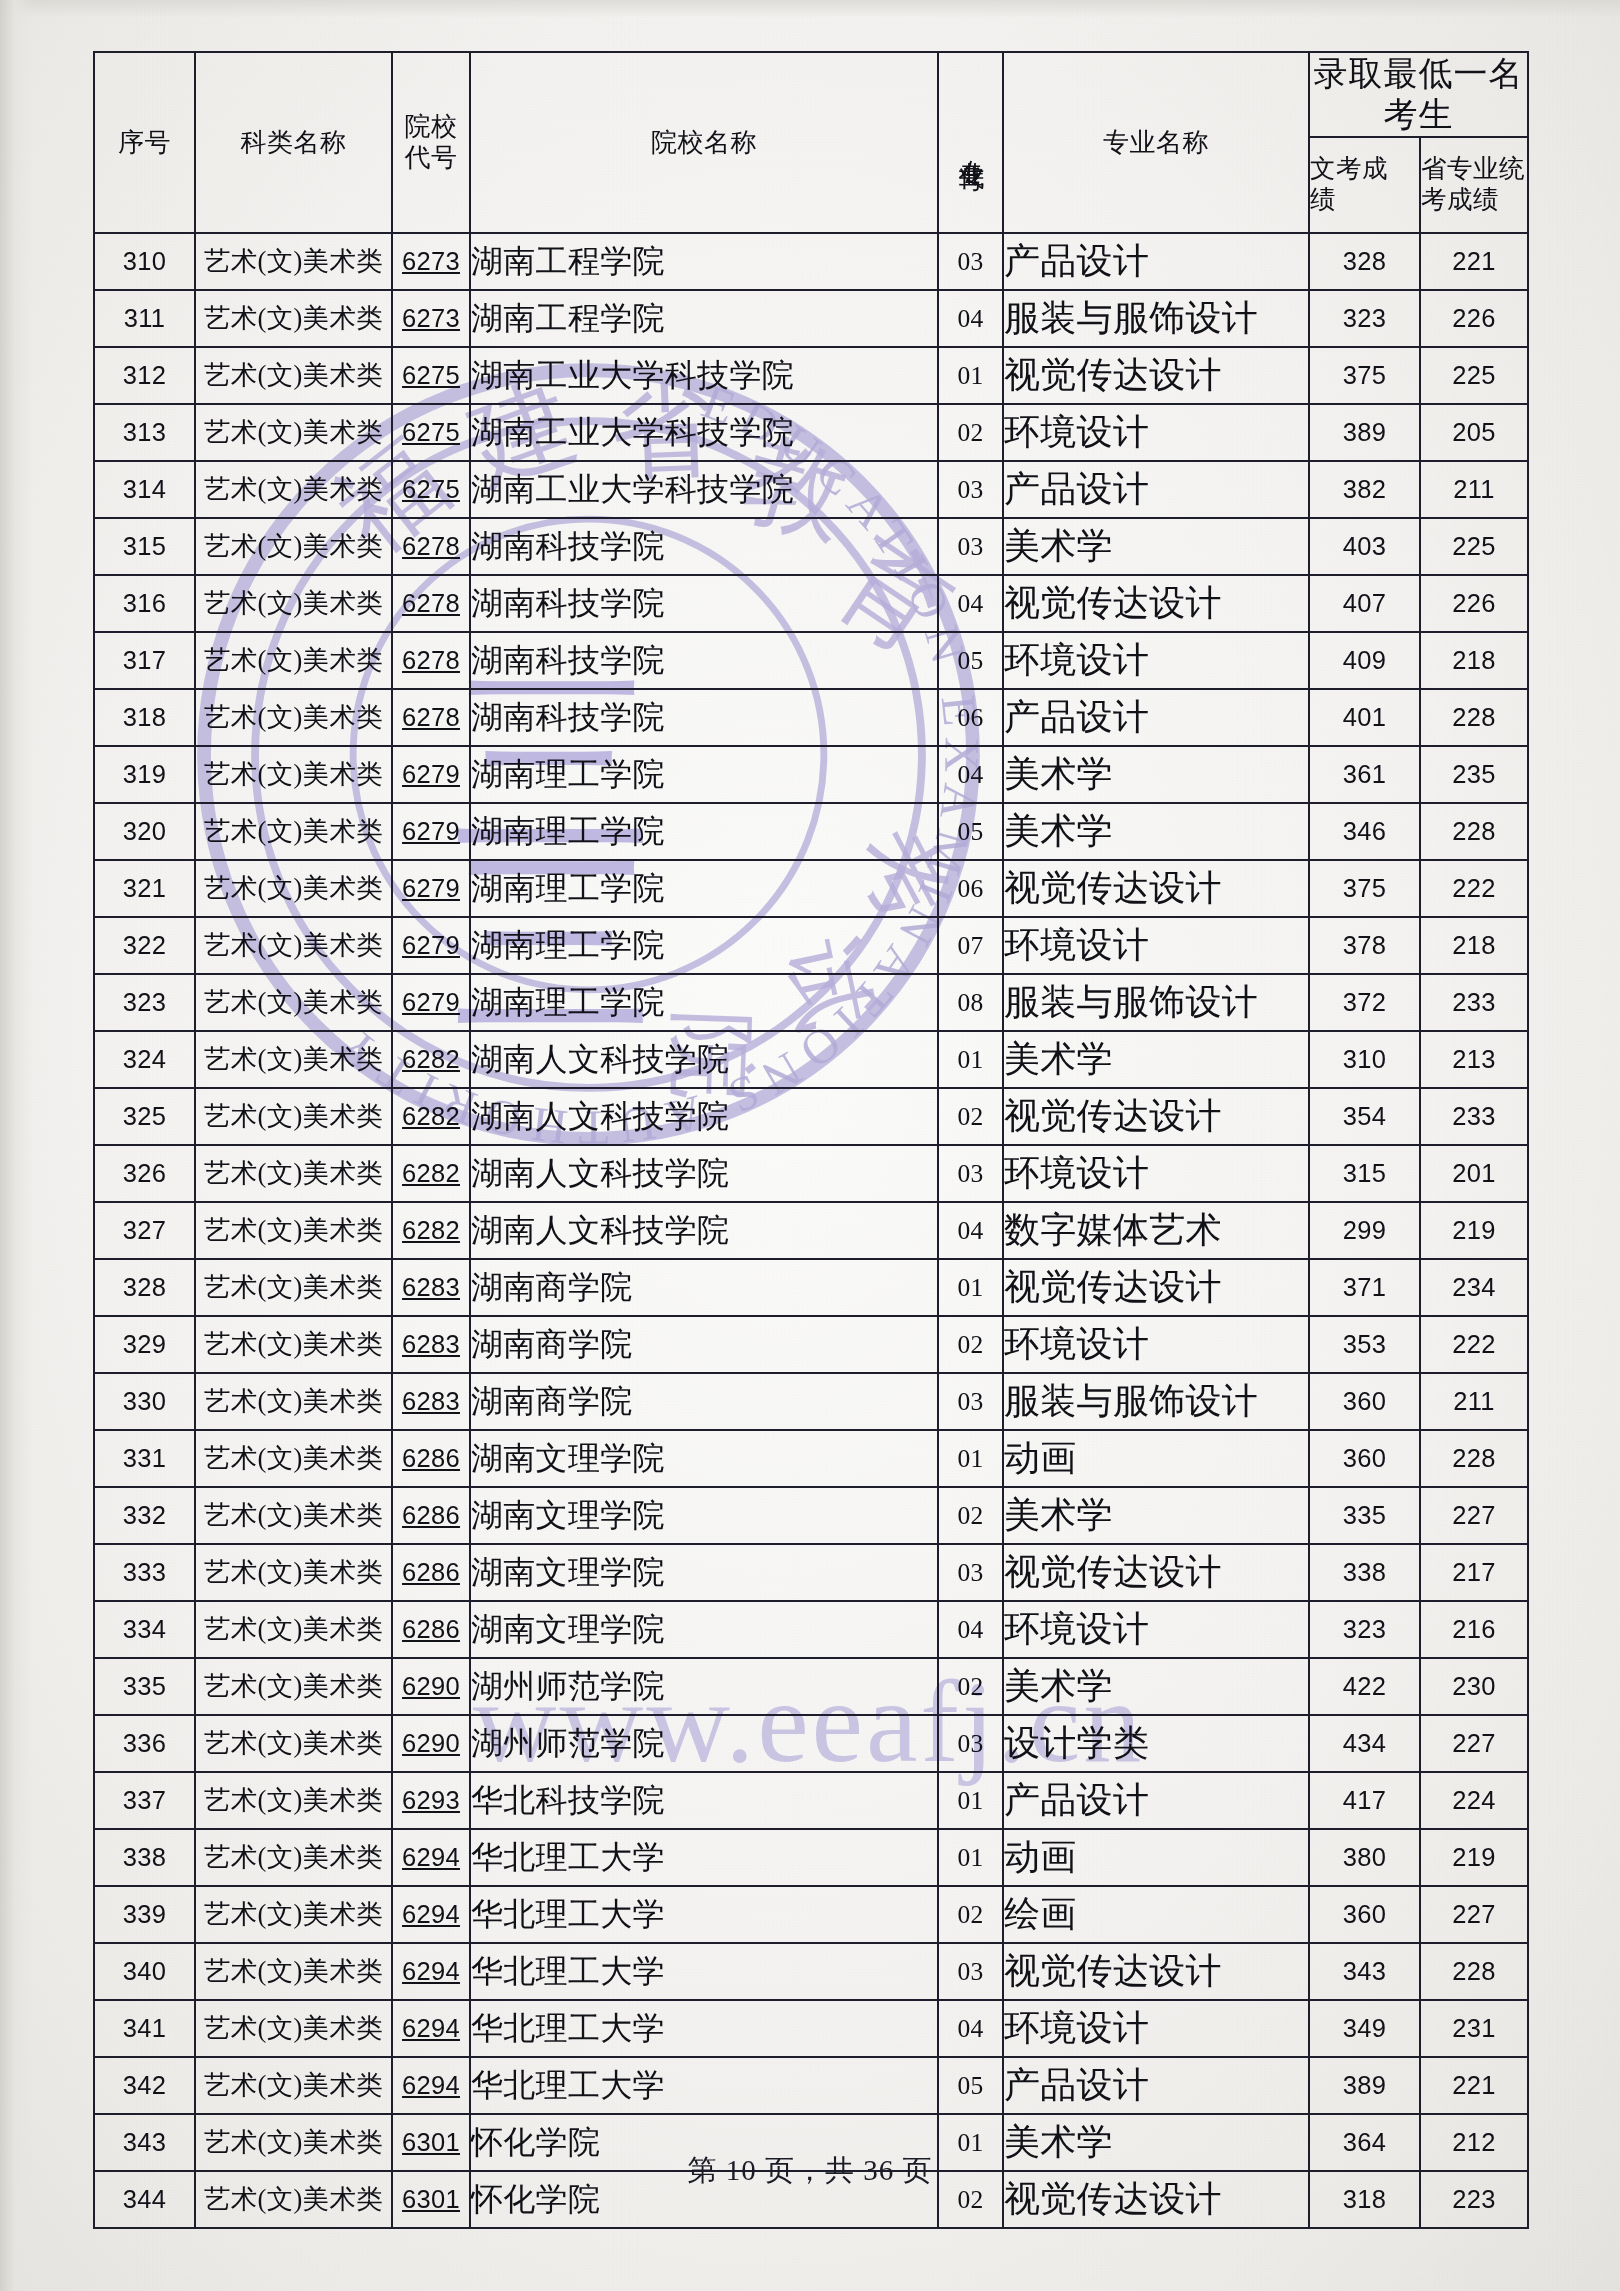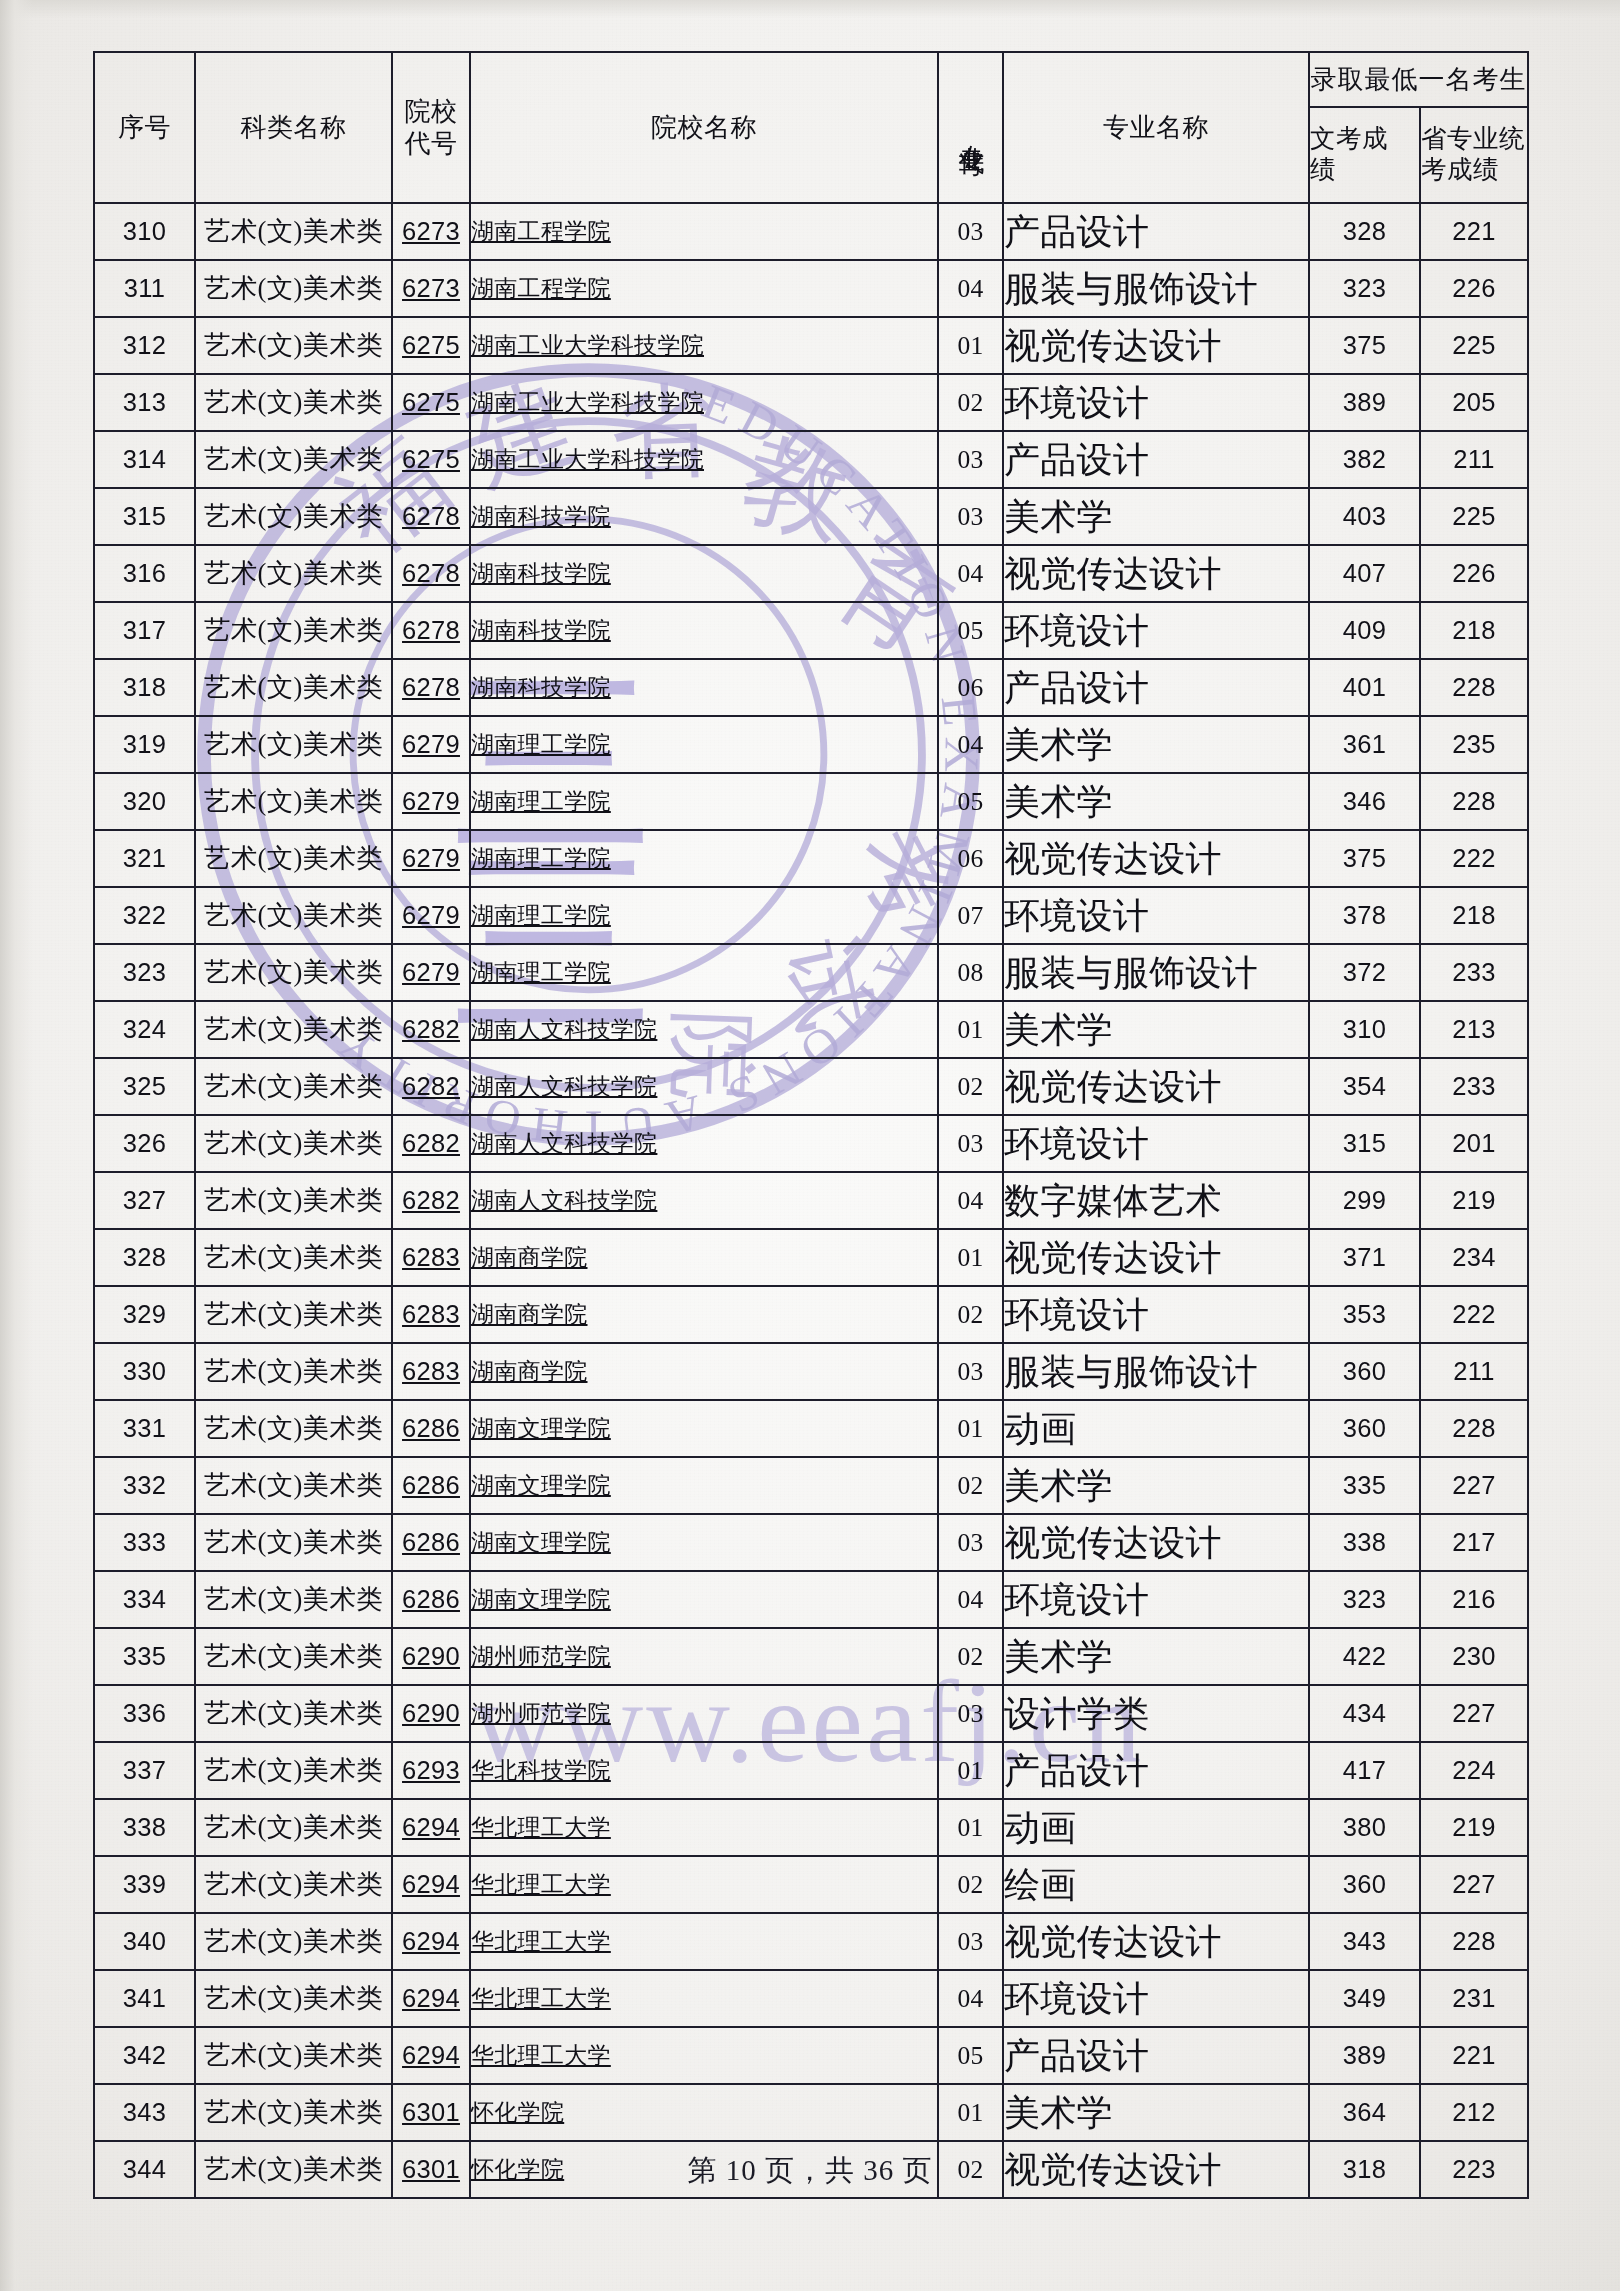--- a/index.html
+++ b/index.html
@@ -107,21 +107,21 @@
   }
   th .vtxt {
     display: inline-block;
     writing-mode: vertical-rl;
     text-orientation: upright;
     letter-spacing: 2.9px;
     line-height: 1.05;
   }
   th.h-group {
     height: 53px;
-    font-size: 26px;
+    font-size: 34px;
     text-align: center;
     letter-spacing: 1px;
   }
   th.h-sub {
     height: 94px;
     font-size: 25.5px;
     text-align: left;
     line-height: 1.2;
     padding: 0 5.9px;
     margin-left: 20px;
@@ -129,21 +129,21 @@
   
   tbody td {
     height: 55px;
     font-size: 26.5px;
     line-height: 1;
     letter-spacing: 0.3px;
   }
   td.t-seq   { text-align: center; font-family: "Liberation Sans", "DejaVu Sans", sans-serif; font-size: 25.5px; }
   td.t-cat   { text-align: center; font-size: 26.5px; }
   td.t-ccode { text-align: center; font-family: "Liberation Sans", "DejaVu Sans", sans-serif; font-size: 25.5px; text-decoration: underline; }
-  td.t-cname { text-align: left; padding-left: 8.8px; font-size: 23px; text-decoration: underline; }
+  td.t-cname { text-align: left; padding-left: 8.8px; font-size: 32px; }
   td.t-mcode { text-align: center; font-family: Liberation Serif, serif; font-size: 25.5px; }
   td.t-mname { text-align: left; padding-left: 8.8px; font-size: 36px; }
   td.t-score { text-align: center; font-family: "Liberation Sans", "DejaVu Sans", sans-serif; font-size: 25.5px; }
 
   
   #footer {
     position: absolute;
     left: 0;
     top: 2151px;
     width: 1620px;

